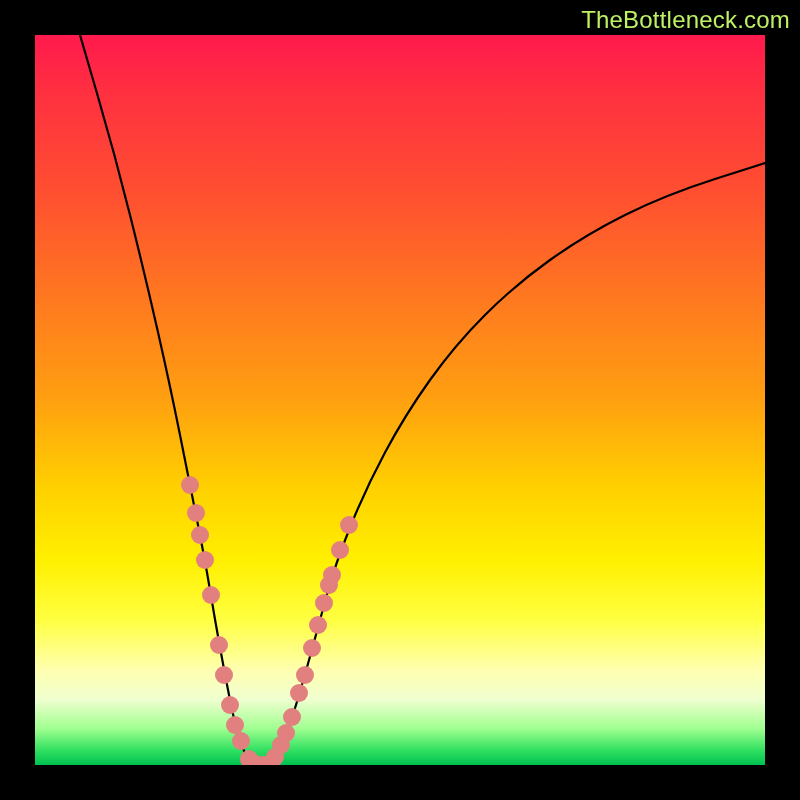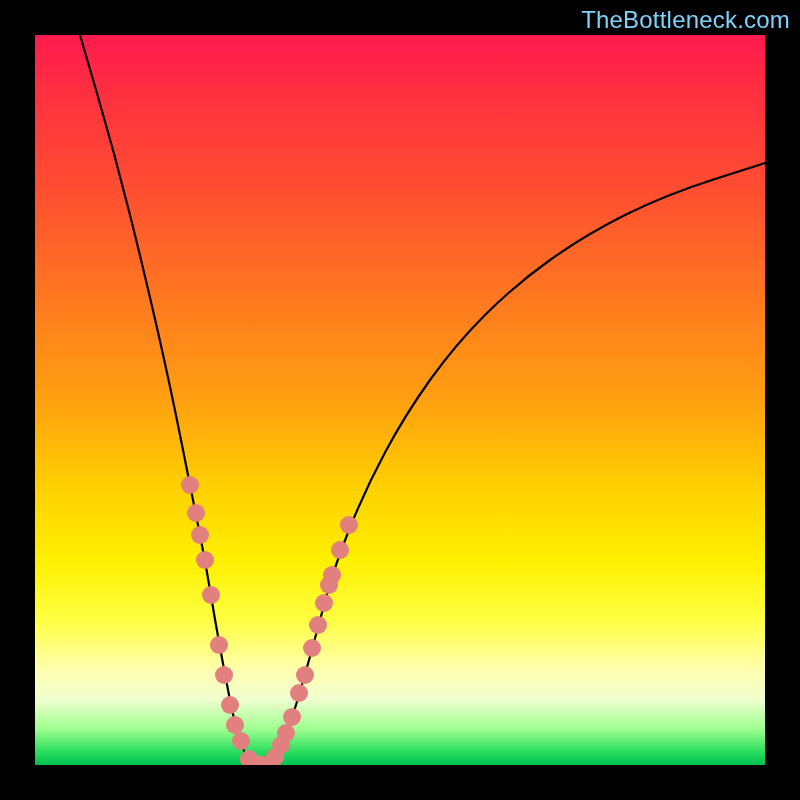--- a/index.html
+++ b/index.html
@@ -40,21 +40,21 @@
       #30e060 98%,
       #00c050 100%
     );
   }
   .watermark {
     position: absolute;
     top: 6px;
     right: 10px;
     font-family: Arial, Helvetica, sans-serif;
     font-size: 24px;
-    color: #7dd3fc;
+    color: #bef264;
     letter-spacing: 0.2px;
     font-weight: 500;
   }
   svg.curves {
     position: absolute;
     left: 0;
     top: 0;
     width: 730px;
     height: 730px;
   }

